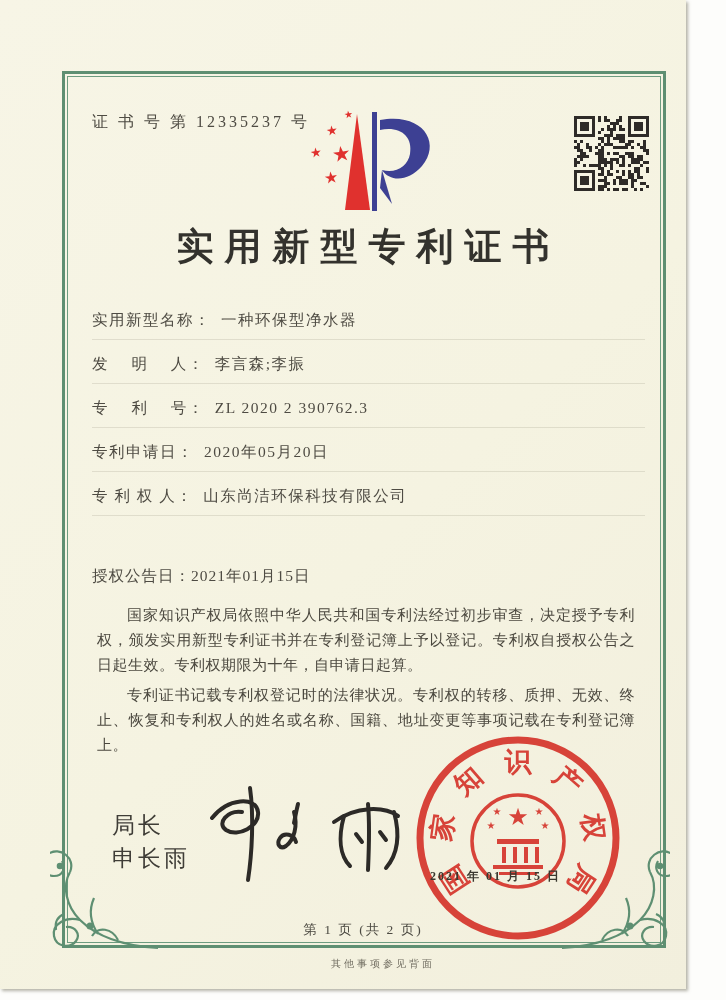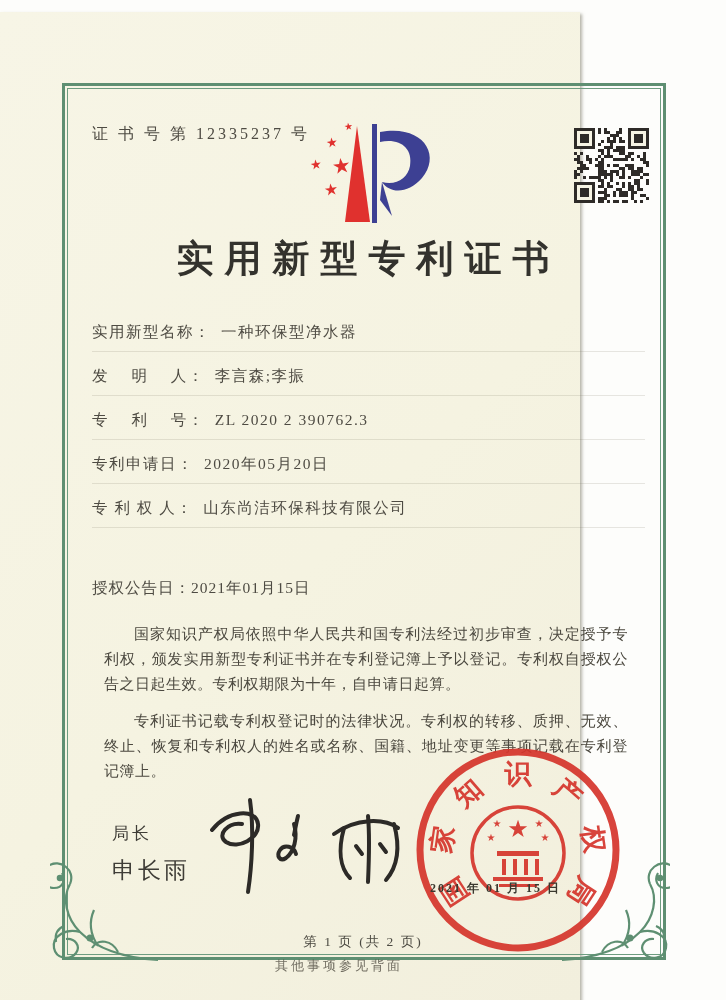--- a/index.html
+++ b/index.html
@@ -2,21 +2,21 @@
 <html><head>
 <meta charset="utf-8">
 <style>
   html,body{margin:0;padding:0;}
   body{
     width:726px;height:1000px;position:relative;overflow:hidden;
     background:#fdfdfb;
     font-family:"Liberation Serif","DejaVu Serif",serif;
   }
   .paper{
-    position:absolute;left:0;top:12px;width:580px;height:989px;
+    position:absolute;left:0;top:0;width:686px;height:989px;
     background:linear-gradient(135deg,#f7f5e6 0%,#f5f3e1 55%,#f2efdd 100%);
     box-shadow:2px 2px 3px rgba(120,118,100,.55);
   }
   .frame{
     position:absolute;left:62px;top:71px;width:604px;height:877px;
     border:3px solid #5e8f72;box-sizing:border-box;
   }
   .frame::after{
     content:"";position:absolute;inset:2px;border:1px solid #6d9c80;
   }
@@ -44,41 +44,41 @@
   }
   .row .lbl{margin-right:10px;}
   .grant{position:absolute;left:92px;top:566px;width:553px;font-size:15.5px;
     color:#4e4b43;letter-spacing:1px;white-space:nowrap;}
   .grant .gno{position:absolute;left:282px;top:0;}
   
   .paras{
     position:absolute;left:92px;top:598px;width:548px;font-size:15px;
     line-height:25px;color:#4b483f;text-align:justify;letter-spacing:.5px;
   }
-  .paras p{margin:12px;text-indent:2em;}
-  
-  .signer-title{position:absolute;left:112px;top:810px;font-size:17px;color:#3f3d37;letter-spacing:3px;}
+  .paras p{margin:5px;text-indent:2em;}
+  
+  .signer-title{position:absolute;left:112px;top:810px;font-size:23px;color:#3f3d37;letter-spacing:3px;}
   .signer-name{position:absolute;left:112px;top:843px;font-size:23px;color:#3f3d37;letter-spacing:3px;}
   .signature{position:absolute;left:198px;top:782px;}
   
   .seal{position:absolute;left:413px;top:733px;width:210px;height:210px;opacity:.92;}
   .seal-ch{font-size:27px;font-weight:700;fill:#d5352c;text-anchor:middle;
     font-family:"Liberation Serif",serif;}
   .seal-date{
     position:absolute;left:430px;top:868px;width:200px;font-size:12px;
     color:#3a382f;letter-spacing:2px;font-weight:700;white-space:nowrap;
   }
   
   .page-num{
     position:absolute;left:0;top:921px;width:726px;text-align:center;
     font-size:13.5px;color:#4c4a42;letter-spacing:2px;
   }
   .back-note{
     position:absolute;left:0;top:957px;width:678px;text-align:center;
-    font-size:13px;color:#5a564b;letter-spacing:3px;opacity:.85;
+    font-size:10px;color:#5a564b;letter-spacing:3px;opacity:.85;padding-left:44px;
   }
   
   .orn{position:absolute;top:822px;width:110px;height:132px;}
   .orn-right{left:560px;}
   .orn-left{left:50px;transform:scaleX(-1);}
 </style>
 </head>
 <body>
 
 <div class="paper">

